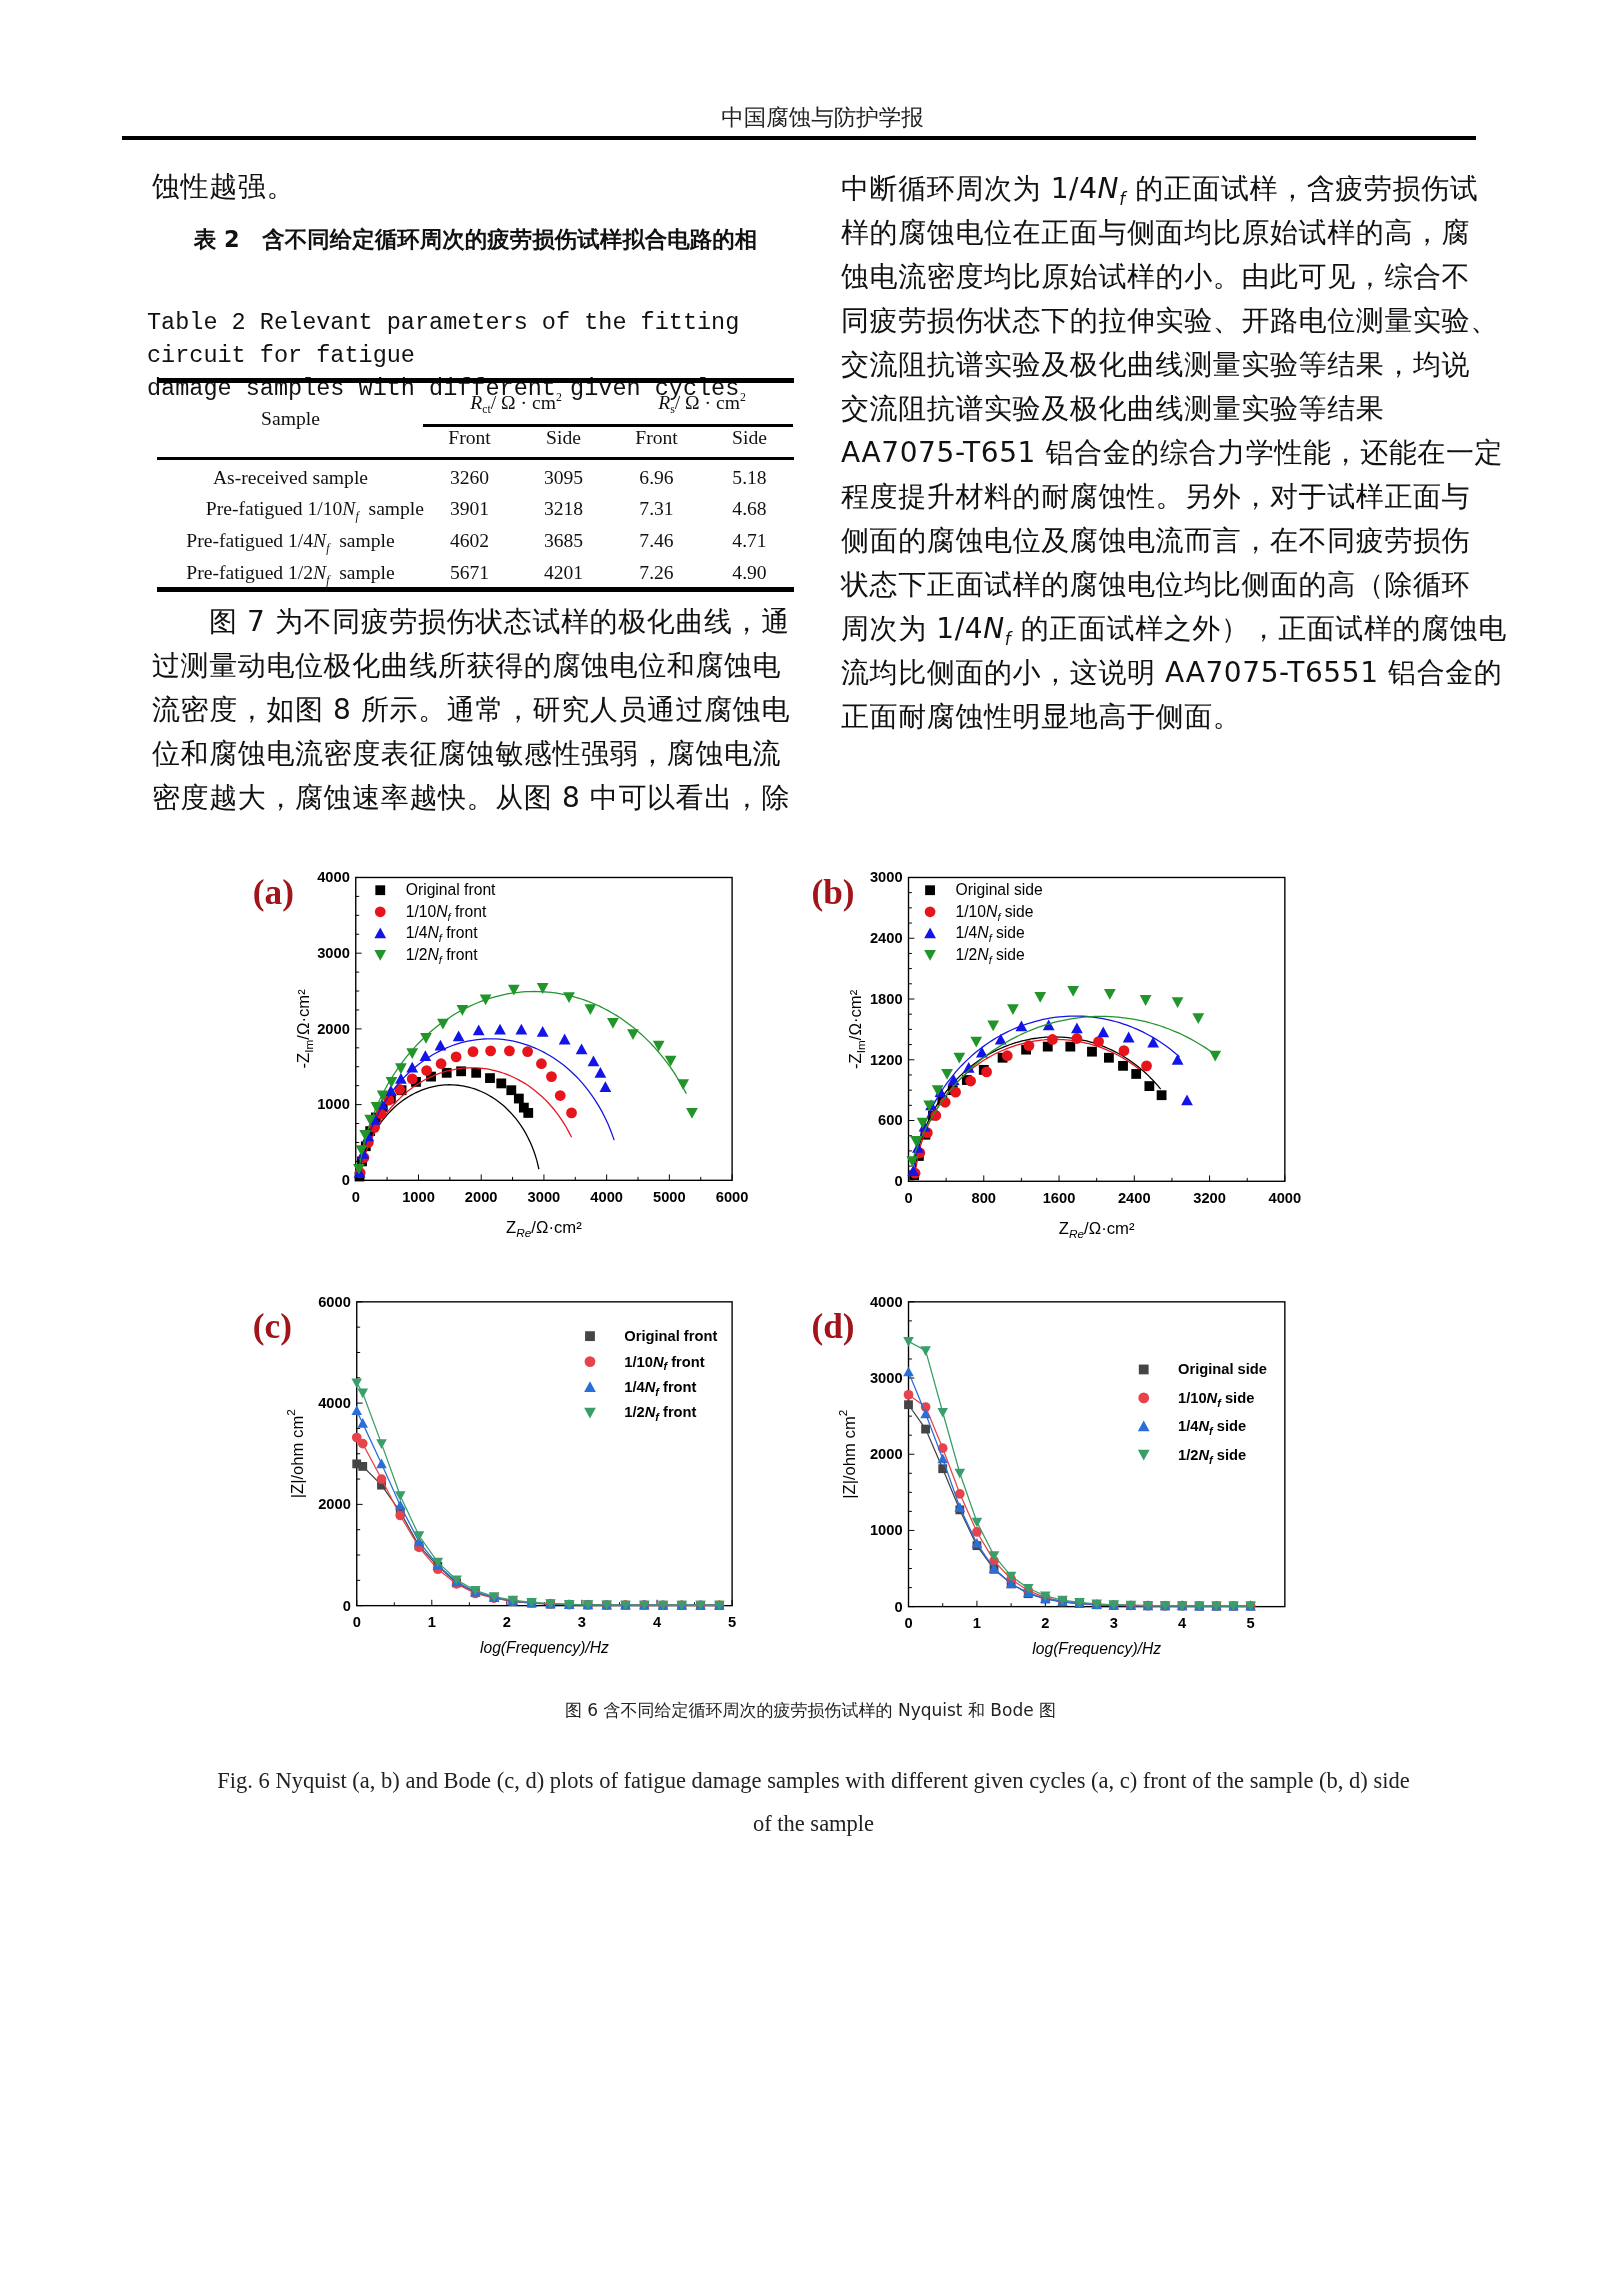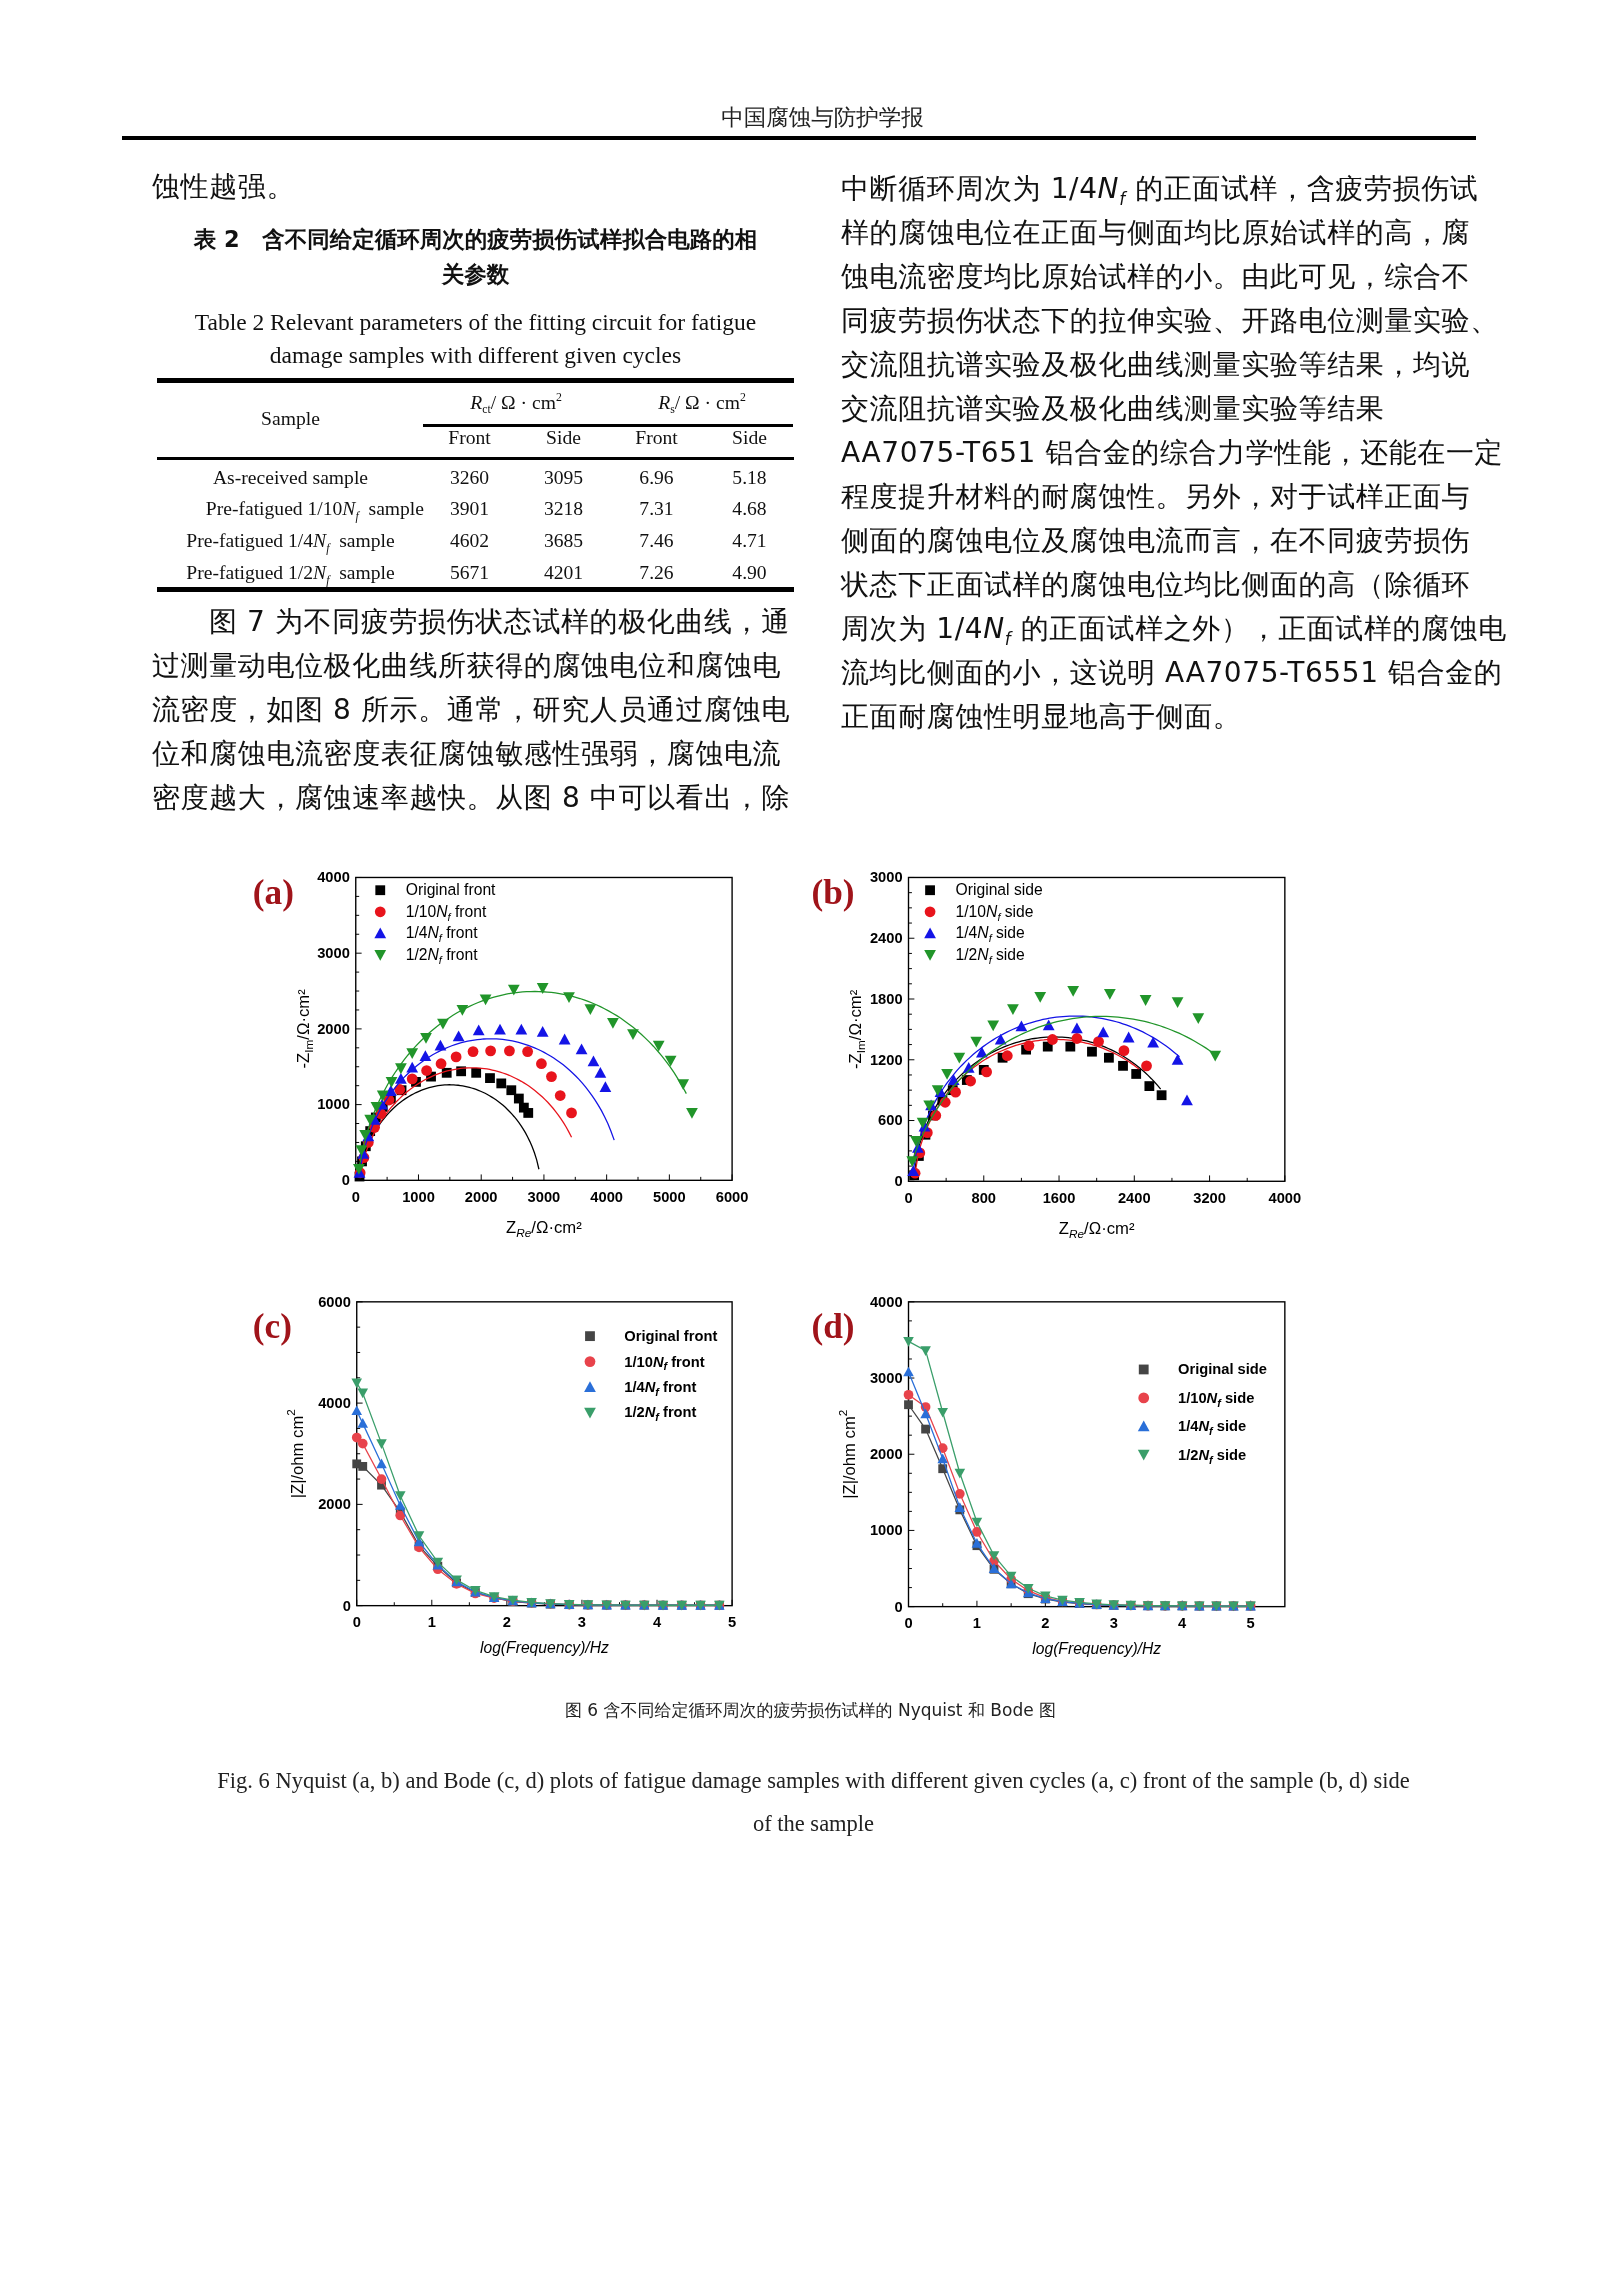--- a/index.html
+++ b/index.html
@@ -7,22 +7,22 @@
          font-family:"DejaVu Serif","Liberation Serif",serif; color:#111; }
   .abs { position:absolute; }
   .hdr-title { left:0; width:1621px; top:102px; text-align:center; font-size:22.5px;
                font-family:"DejaVu Sans","Liberation Sans",sans-serif; color:#222; padding-left:12px; }
   .hdr-rule { left:122px; width:1354px; top:136px; height:3.9px; background:#000; }
   .para { font-size:28px; line-height:44px; letter-spacing:0.6px; white-space:nowrap;
           font-family:"DejaVu Sans","Liberation Sans",sans-serif; color:#111; }
   .para .line { display:block; height:44px; }
   .tcap-cn { left:147px; width:657px; top:222px; text-align:center; font-size:22.5px; line-height:35px;
              font-weight:bold; font-family:"DejaVu Sans","Liberation Sans",sans-serif; }
-  .tcap-en { left:147px; width:657px; top:306px; text-align:center; font-size:23.5px; line-height:33px;
-             font-family:Liberation Serif, serif; }
+  .tcap-en { left:147px; width:657px; top:306px; text-align:left; font-size:23.5px; line-height:33px;
+             font-family:Liberation Mono, monospace; }
   .t2-top { left:157px; top:378px; width:637px; height:4.9px; background:#000; }
   .t2-mid1 { left:423px; top:424px; width:370px; height:2.9px; background:#000; }
   .t2-mid2 { left:157px; top:457px; width:637px; height:2.9px; background:#000; }
   .t2-bot { left:157px; top:587px; width:637px; height:4.9px; background:#000; }
   .cell { position:absolute; text-align:center; font-family:"Liberation Serif","DejaVu Serif",serif; font-size:19.6px; white-space:nowrap; }
   .fig-cap-cn { left:0; width:1621px; top:1699px; text-align:center; font-size:17px;
                 font-family:"DejaVu Sans","Liberation Sans",sans-serif; color:#222; }
   .fig-cap-en { left:147px; width:1333px; top:1759px; text-align:center; font-size:22.5px; line-height:43px;
                 font-family:"Liberation Serif","DejaVu Serif",serif; color:#222; }
   svg text { font-family:"Liberation Sans","DejaVu Sans",sans-serif; }
@@ -31,21 +31,20 @@
 </head>
 <body>
 
 <div class="abs hdr-title">中国腐蚀与防护学报</div>
 <div class="abs hdr-rule"></div>
 
 <div class="abs para" style="left:152px; top:165px;">蚀性越强。</div>
 
 <div class="abs tcap-cn">
   <div>表 2　含不同给定循环周次的疲劳损伤试样拟合电路的相</div>
-  <div>关参数</div>
 </div>
 <div class="abs tcap-en">
   <div>Table 2 Relevant parameters of the fitting circuit for fatigue</div>
   <div>damage samples with different given cycles</div>
 </div>
 
 <div>
   <div class="abs t2-top"></div>
   <div class="abs t2-mid1"></div>
   <div class="abs t2-mid2"></div>

